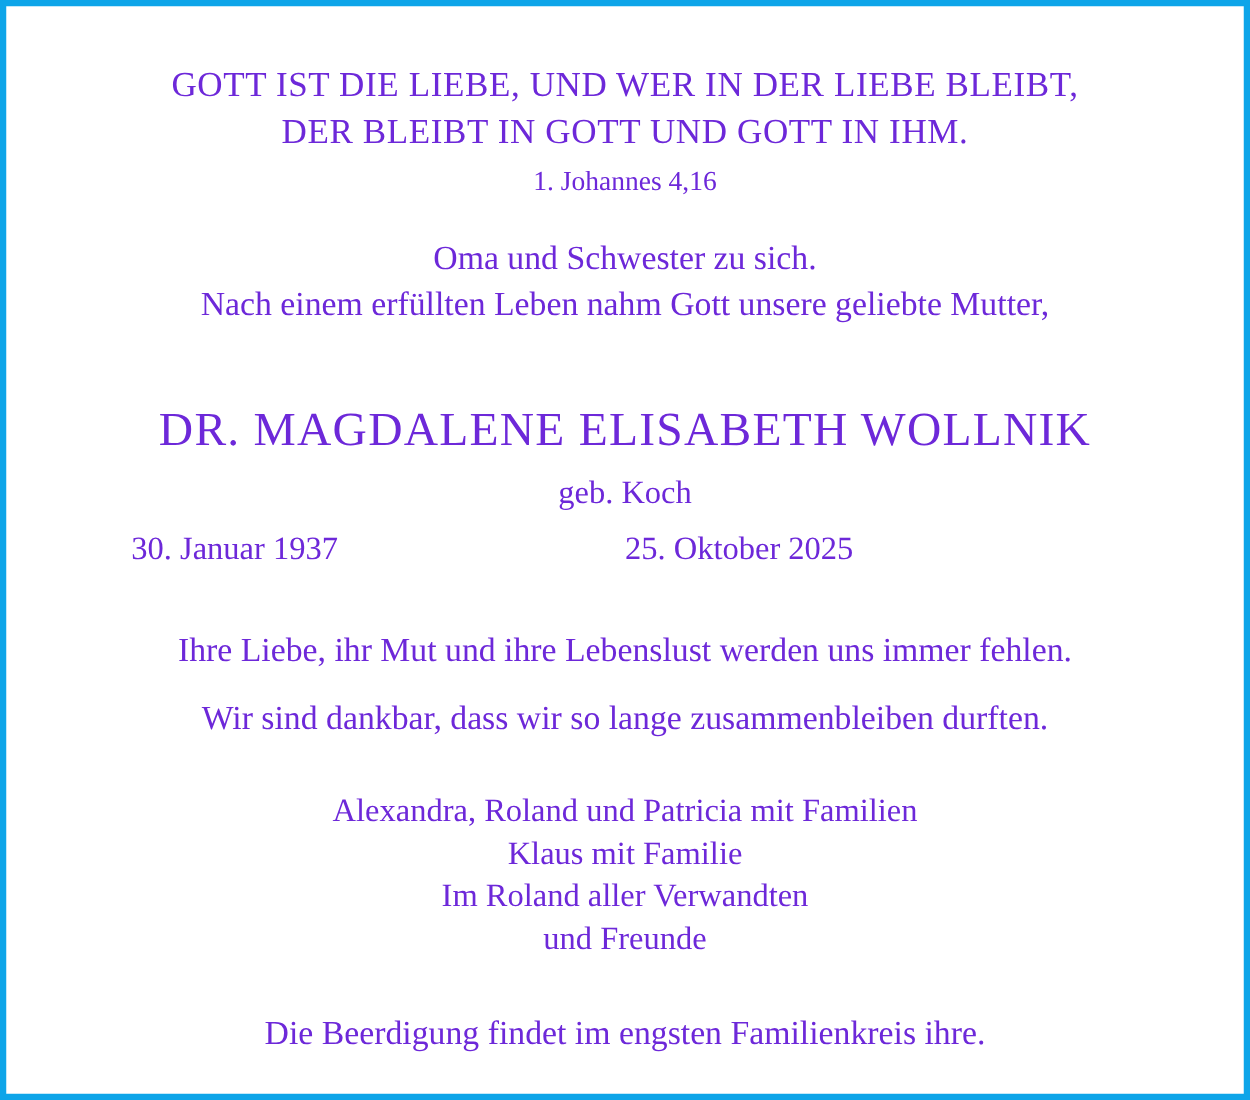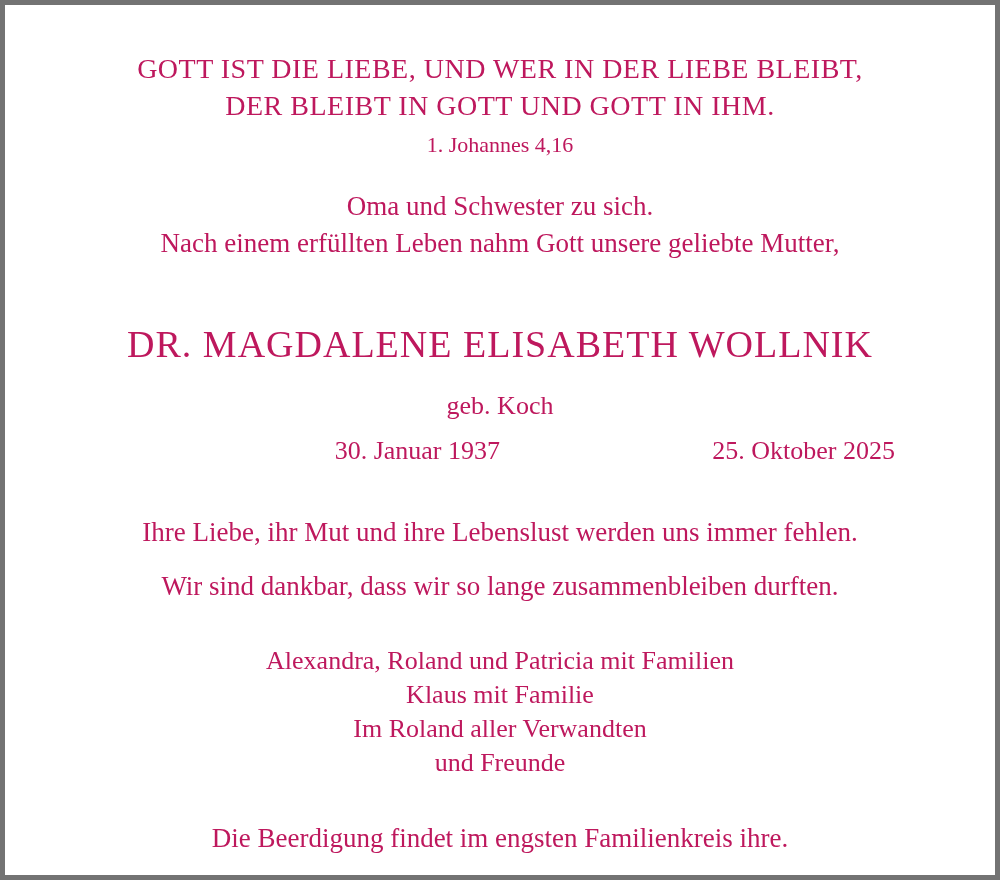--- a/index.html
+++ b/index.html
@@ -6,23 +6,23 @@
     margin: 0;
     padding: 0;
     background: #ffffff;
   }
   .page {
     position: relative;
     width: 1000px;
     height: 880px;
     box-sizing: border-box;
     background: #ffffff;
-    border: 5px solid #737373;
+    border: 5px solid #0ea5e9;
     font-family: "Liberation Serif", "DejaVu Serif", serif;
-    color: #be185d;
+    color: #6d28d9;
     overflow: hidden;
   }
   .center { text-align: center; }
 
   .scripture {
     margin-top: 45px;
     font-size: 28px;
     line-height: 37px;
     letter-spacing: 0.5px;
   }
@@ -36,34 +36,34 @@
     font-size: 27px;
     line-height: 37px;
   }
   .deceased-name {
     margin-top: 60px;
     font-size: 38px;
     line-height: 44px;
     letter-spacing: 1px;
   }
   .maiden-name {
-    margin-top: 24px;
+    margin-top: 12px;
     font-size: 26px;
     line-height: 32px;
   }
   .dates-row {
     display: flex;
     margin-top: 12px;
     padding: 0 100px;
     font-size: 26px;
     line-height: 34px;
   }
   .dates-row > div {
     flex: 1;
-    text-align: right;
+    text-align: left;
   }
   .tribute-1 {
     margin-top: 46px;
     font-size: 27px;
     line-height: 36px;
     font-family: Liberation Serif, serif;
   }
   .tribute-2 {
     margin-top: 18px;
     font-size: 27px;

